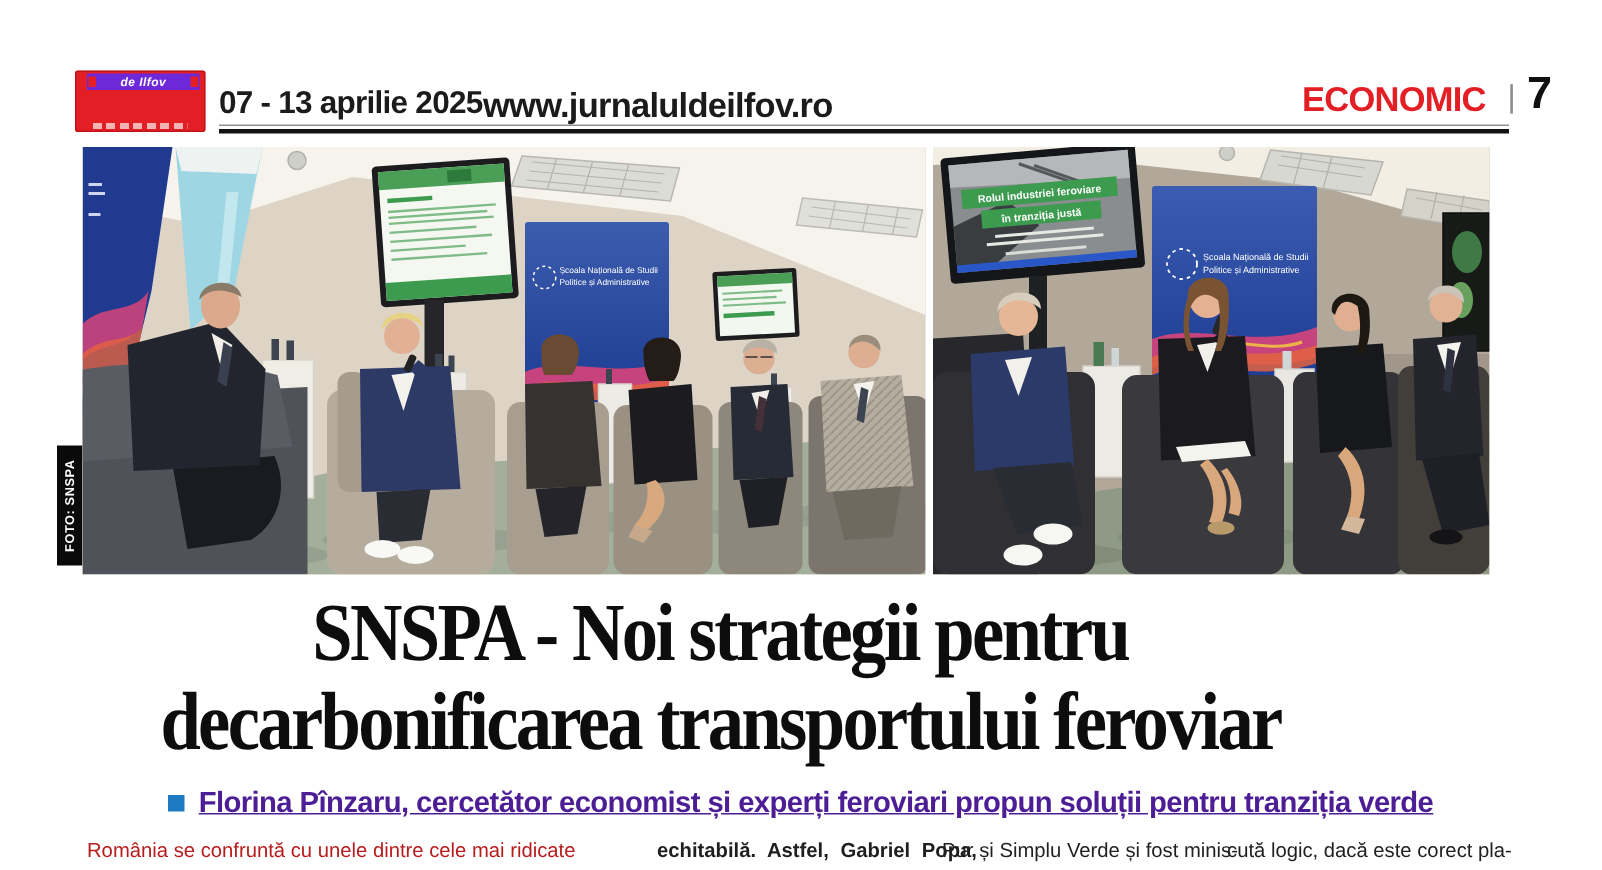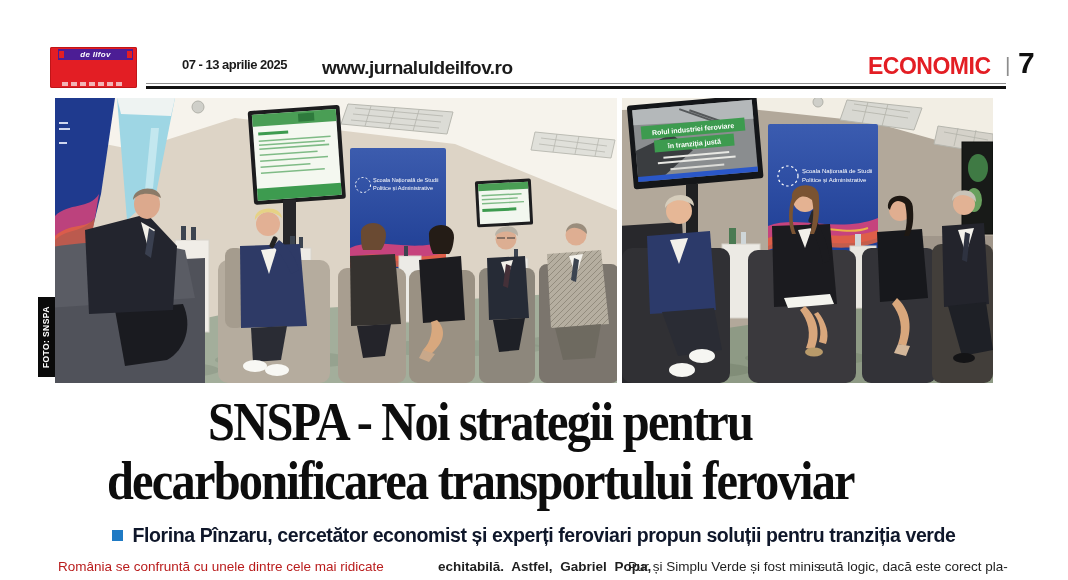--- a/index.html
+++ b/index.html
@@ -1,33 +1,33 @@
 <!DOCTYPE html>
 <html><head>
 <meta charset="utf-8">
 <style>
   html,body{margin:0;padding:0;background:#ffffff;}
   #page{position:relative;width:1068px;height:580px;background:#ffffff;overflow:hidden;
         font-family:"Liberation Sans",sans-serif;}
   
   .logo{position:absolute;left:50px;top:47px;width:87px;height:41px;background:#e31e24;
         border-radius:2px;box-shadow:0 0 0 1px #c01518 inset;}
-  .logo-top{position:absolute;left:8px;top:2px;right:4px;height:11px;background:#4c1d95;
+  .logo-top{position:absolute;left:8px;top:2px;right:4px;height:11px;background:#6d28d9;
         color:#fff;font-size:8px;font-weight:bold;font-style:italic;text-align:center;
         line-height:11px;letter-spacing:.3px;}
   .logo-top:before,.logo-top:after{content:"";position:absolute;top:2px;width:5px;height:7px;background:#e31e24;}
   .logo-top:before{left:1px}.logo-top:after{right:1px}
   .logo-main{position:absolute;left:0;top:12px;width:100%;text-align:center;color:#fff;
         font-size:21px;font-weight:bold;letter-spacing:-1px;line-height:22px;
         text-shadow:1px 1px 0 #8e0f12;margin-top:44px;}
   .logo-tag{position:absolute;left:12px;bottom:2px;right:12px;height:4px;
         background:repeating-linear-gradient(90deg,#f6d9d9 0 6px,rgba(0,0,0,0) 6px 9px);opacity:.8;}
-  .mh-date{position:absolute;left:146px;top:57px;font-size:13px;font-weight:bold;
-        color:#1b1b1b;letter-spacing:-.5px;margin-left:36px;}
-  .mh-site{position:absolute;left:322px;top:57px;font-size:19px;font-weight:bold;
+  .mh-date{position:absolute;left:146px;top:57px;font-size:21px;font-weight:bold;
+        color:#1b1b1b;letter-spacing:-.5px;}
+  .mh-site{position:absolute;left:322px;top:57px;font-size:23px;font-weight:bold;
         color:#1b1b1b;letter-spacing:-.5px;}
   .mh-section{position:absolute;left:868px;top:53px;font-size:23px;font-weight:800;
         color:#e31e24;letter-spacing:-.5px;}
   .mh-sep{position:absolute;left:1005px;top:53px;font-size:21px;color:#8d8d8d;font-weight:400;}
   .mh-page{position:absolute;left:1018px;top:46px;font-size:30px;font-weight:800;color:#101010;}
   .rule-thin{position:absolute;left:146px;top:83px;width:860px;height:1px;background:#8f8f8f;}
   .rule-thick{position:absolute;left:146px;top:86px;width:860px;height:3px;background:#121212;}
   
   .photo{position:absolute;top:98px;background:#d8d2c6;overflow:hidden;}
   #photo-left{left:55px;width:562px;height:285px;}
@@ -37,21 +37,21 @@
         writing-mode:vertical-rl;transform:rotate(180deg);text-align:center;line-height:17px;}
   
   .headline{position:absolute;left:0;top:392px;width:960px;text-align:center;
         font-family:"Liberation Serif",serif;font-weight:700;color:#0d0d0d;}
   .headline .hl{display:inline-block;font-size:55px;line-height:59px;letter-spacing:-2px;
         transform:scaleX(.88);transform-origin:center;white-space:nowrap;}
   
   .subhead{position:absolute;left:0;top:524px;width:1068px;display:flex;justify-content:center;
         align-items:center;gap:9px;}
   .subhead .bullet{width:11px;height:11px;background:#1f7ac4;flex:0 0 auto;}
-  .subhead .st{font-size:19.5px;font-weight:600;color:#0f172a;letter-spacing:-.4px;white-space:nowrap;}
+  .subhead .st{font-size:19.5px;font-weight:600;color:#4c1d95;letter-spacing:-.4px;white-space:nowrap;text-decoration:underline;}
   
   .artline{position:absolute;top:559px;font-size:13.5px;color:#1f1f1f;white-space:nowrap;}
   #art1{left:58px;color:#b91c1c;font-weight:400;}
   #art2{left:438px;font-weight:700;word-spacing:4px;}
   #art3{left:628px;font-weight:400;}
   #art4{left:818px;font-weight:500;}
 </style>
 </head>
 <body>
 

